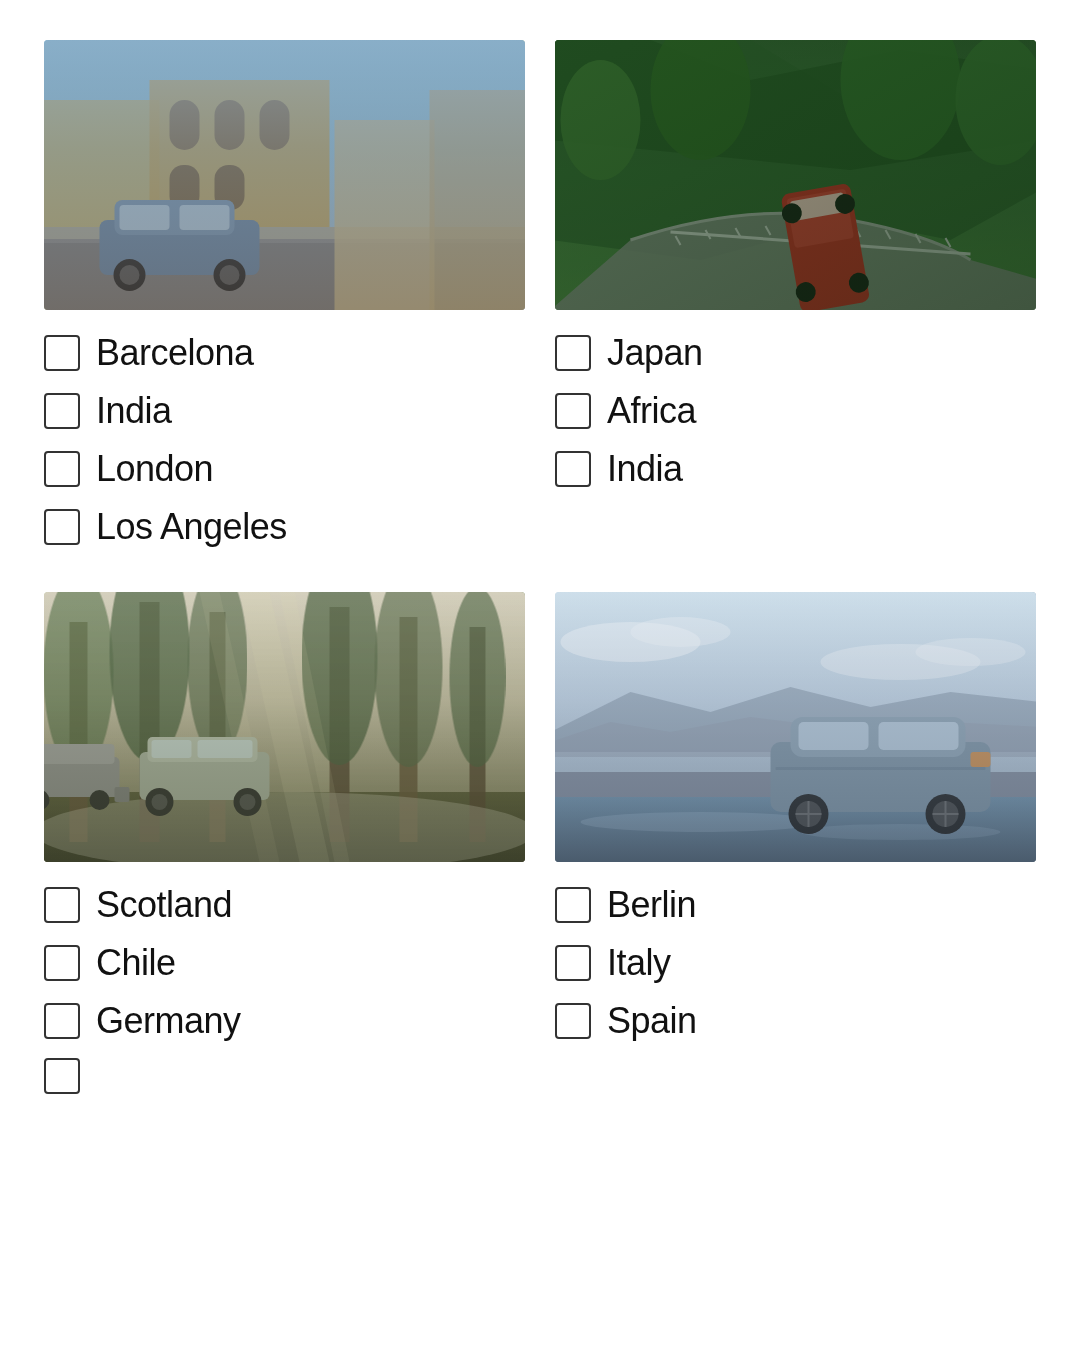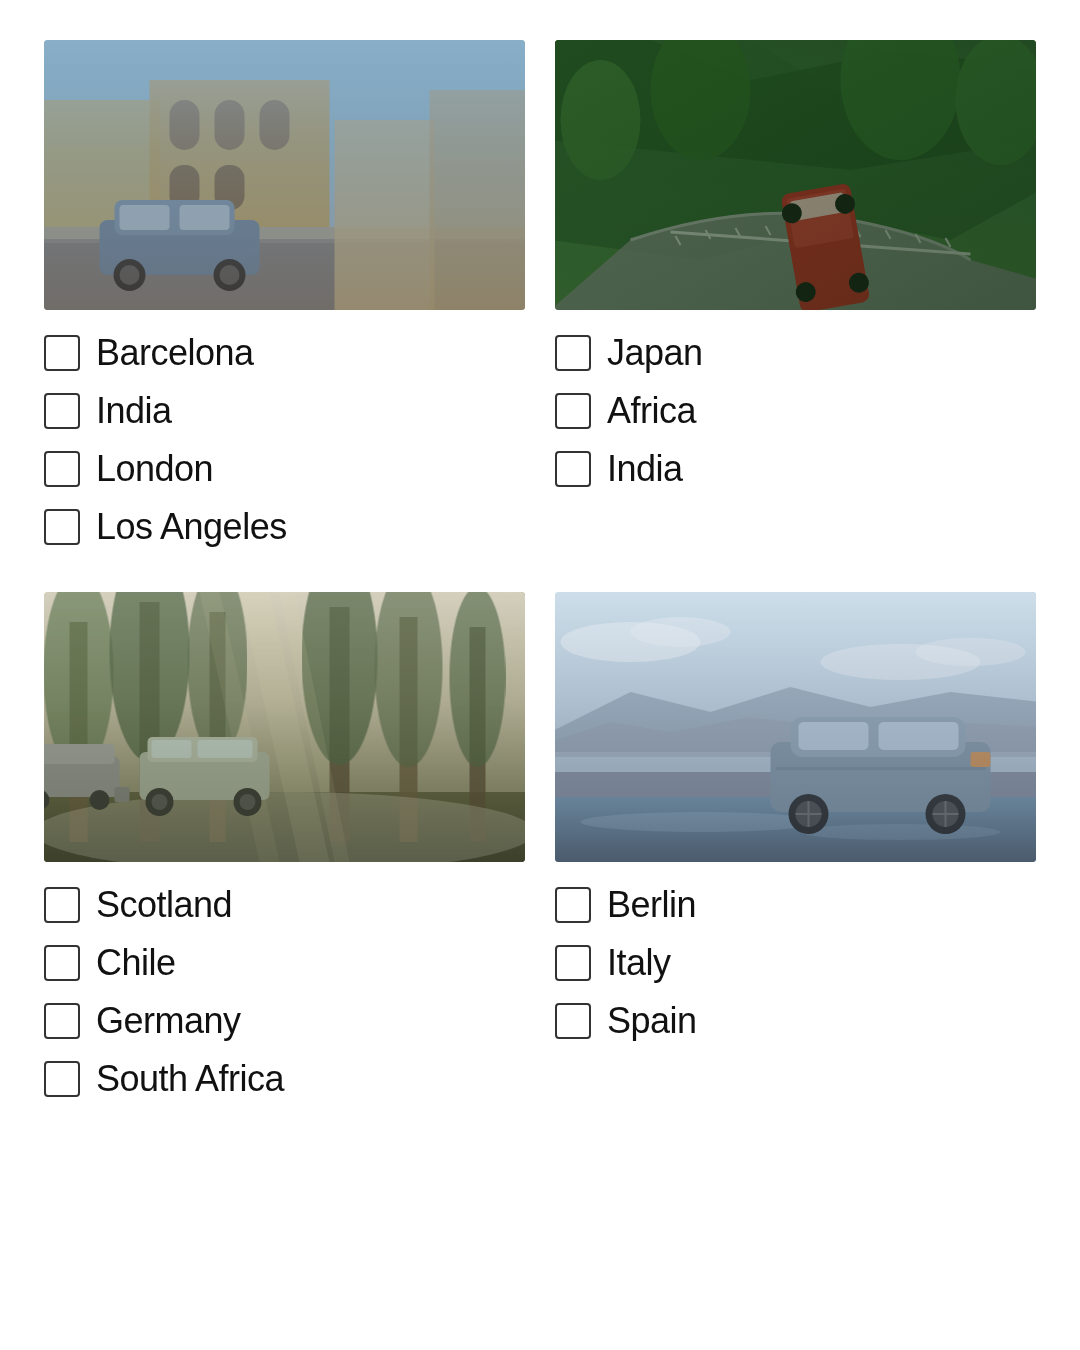--- a/index.html
+++ b/index.html
@@ -305,21 +305,20 @@
       <li class="option-item">
         <div class="checkbox"></div>
         <span class="option-label">Chile</span>
       </li>
       <li class="option-item">
         <div class="checkbox"></div>
         <span class="option-label">Germany</span>
       </li>
       <li class="option-item">
         <div class="checkbox"></div>
-        <span class="option-label">South Africa</span>
       </li>
     </ul>
   </div>
 
   <div class="card">
     <div class="card-image img-croatia">
       <svg viewBox="0 0 490 270" xmlns="http://www.w3.org/2000/svg" preserveAspectRatio="xMidYMid slice">
         <defs>
           <linearGradient id="lakesky" x1="0" y1="0" x2="0" y2="1">
             <stop offset="0%" stop-color="#d8e8f0"></stop>

